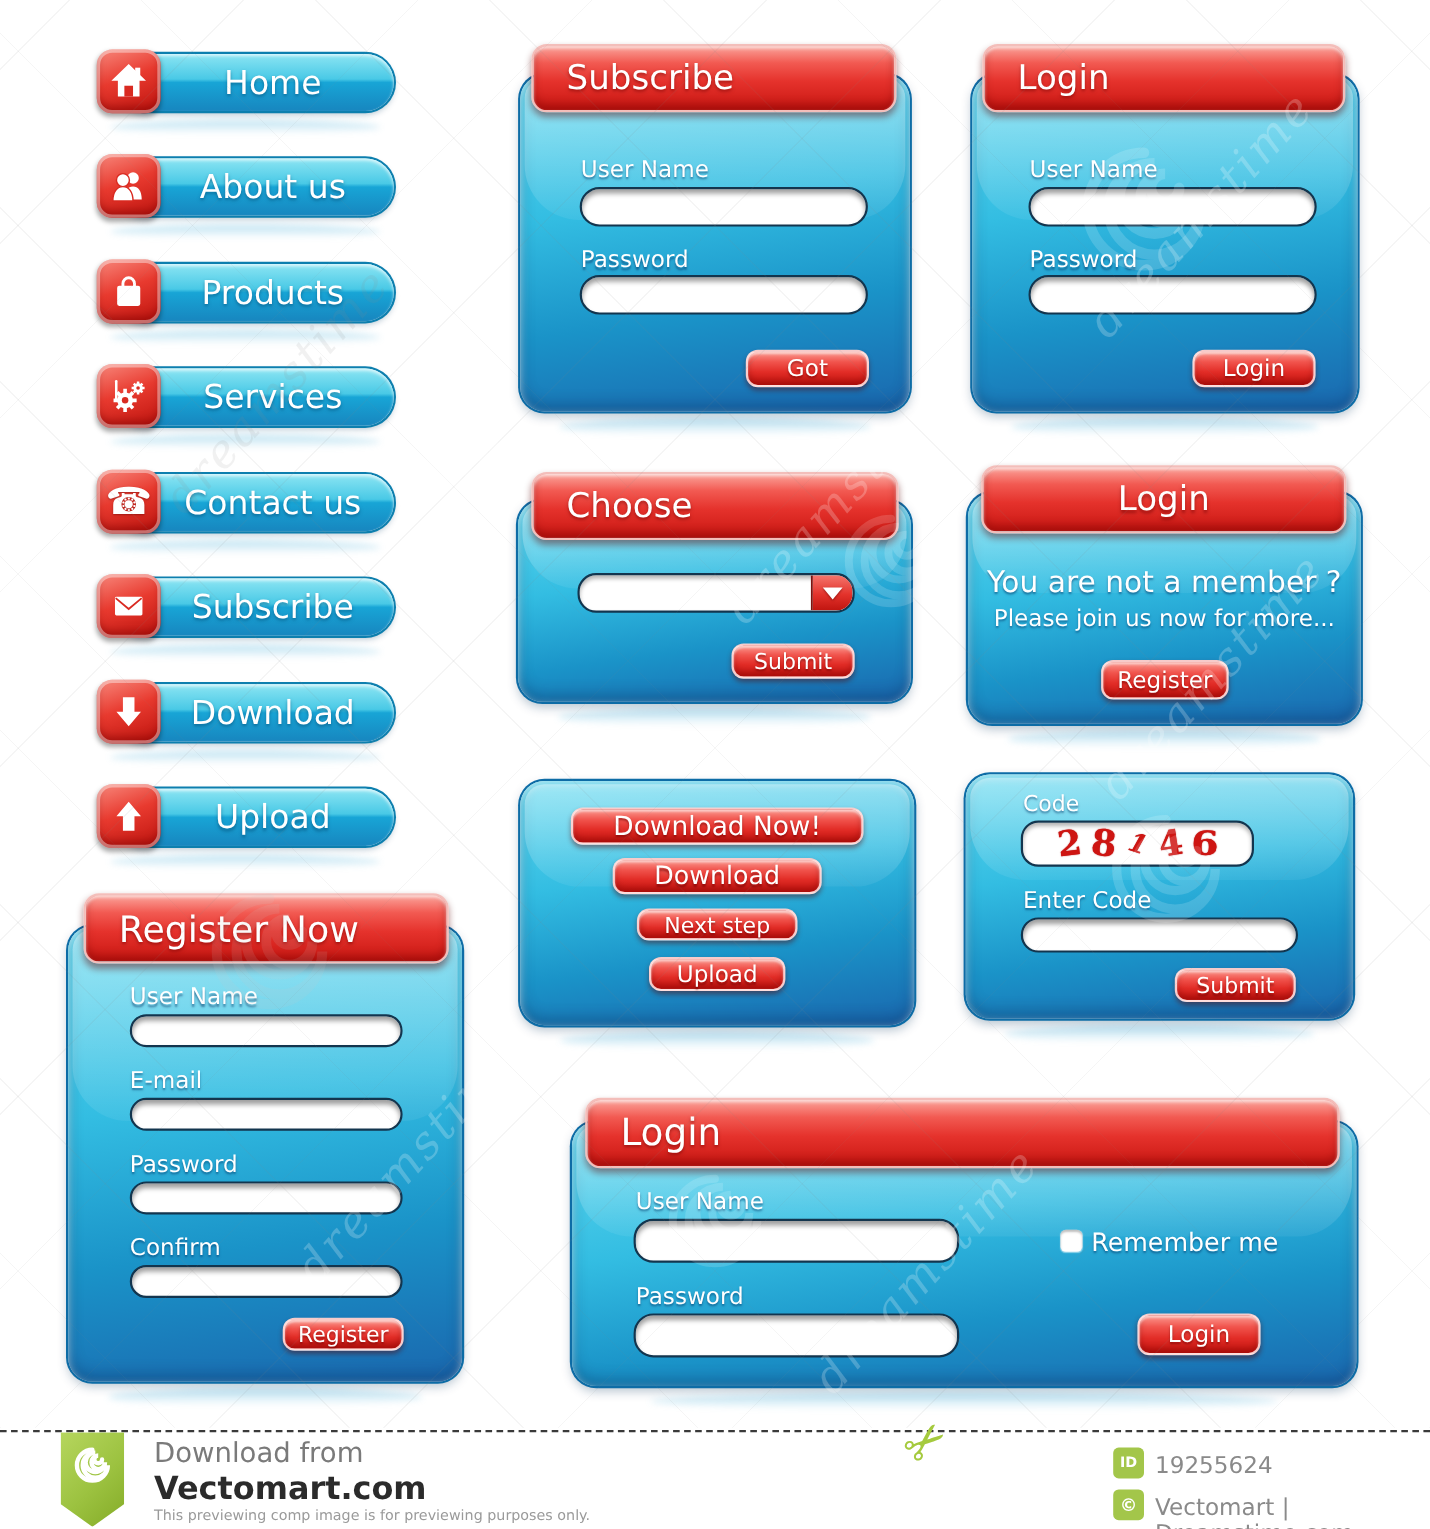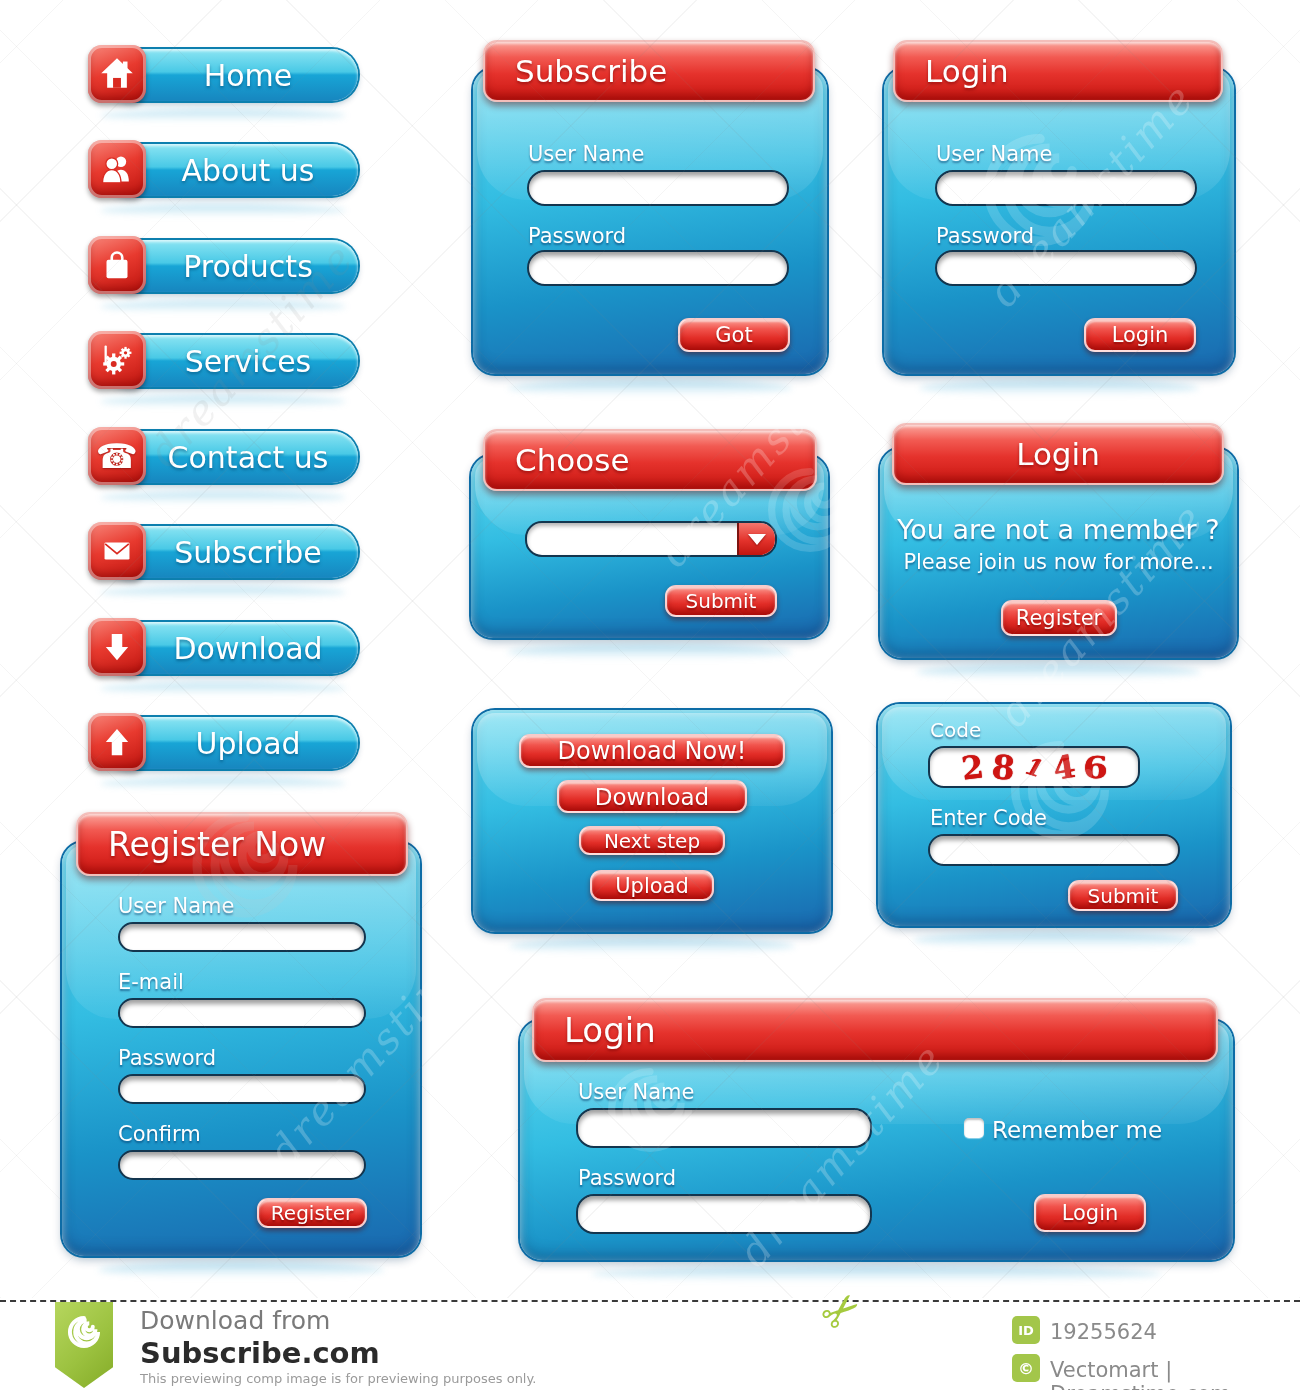--- a/index.html
+++ b/index.html
@@ -327,19 +327,19 @@
   <path d="M50 18 a32 32 0 1 0 32 32 a26 26 0 1 1 -26 -26 a20 20 0 1 0 20 20 a14 14 0 1 1 -14 -14 a8 8 0 1 0 8 8" fill="none" stroke="rgba(255,255,255,.28)" stroke-width="6" stroke-linecap="round"></path>
   </svg>
 
 <div class="footer-line"></div>
 <div class="ribbon">
   <svg viewBox="0 0 100 100">
     <path d="M50 18 a32 32 0 1 0 32 32 a26 26 0 1 1 -26 -26 a20 20 0 1 0 20 20 a14 14 0 1 1 -14 -14 a8 8 0 1 0 8 8" fill="none" stroke="#fff" stroke-width="9" stroke-linecap="round"></path>
     </svg>
 </div>
 <div class="f-dlfrom">Download from</div>
-<div class="f-site">Subscribe.com</div>
+<div class="f-site">Vectomart.com</div>
 <div class="f-disc">This previewing comp image is for previewing purposes only.</div>
 <div class="scissors">✂</div>
 <div class="f-badge" style="left:1012px;top:1316px">ID</div>
 <div class="f-meta" style="left:1050px;top:1320px">19255624</div>
 <div class="f-badge" style="left:1012px;top:1354px;font-size:16px">©</div>
 <div class="f-meta" style="left:1050px;top:1358px">Vectomart | Dreamstime.com</div>
 
 </body></html>

